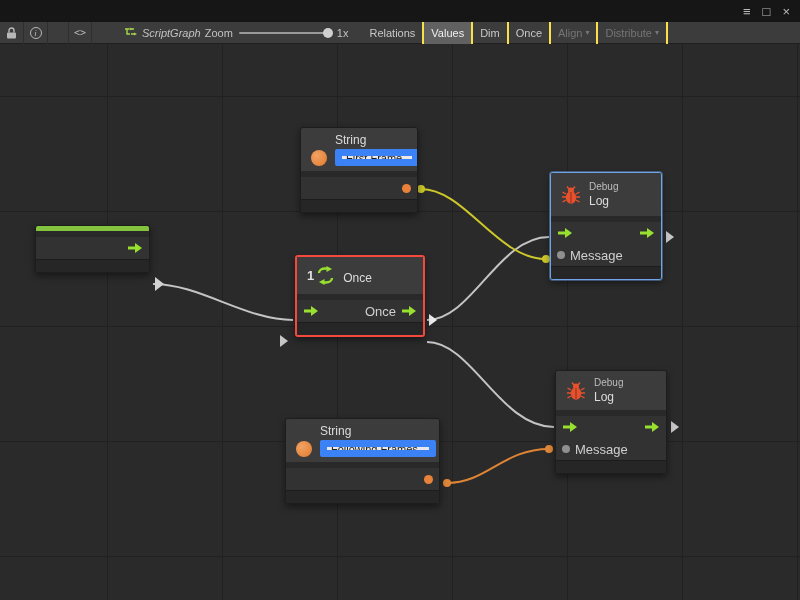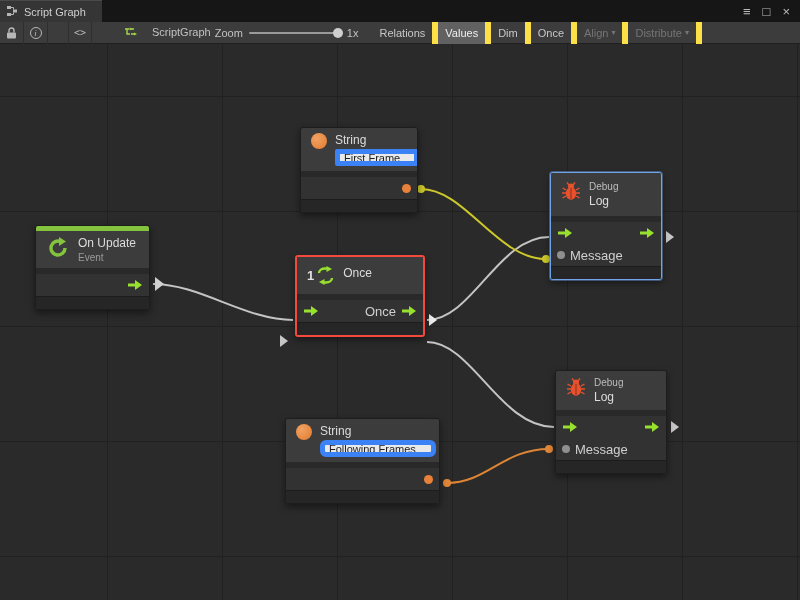--- a/index.html
+++ b/index.html
@@ -19,29 +19,29 @@
   
   .toolbar { height:22px; background:#3c3c3c; border-bottom:1px solid #1f1f1f;
              display:flex; align-items:center; font-size:11px; color:#c2c2c2; }
   .tb-iconbox { width:24px; height:22px; display:flex; align-items:center;
                 justify-content:center; border-right:1px solid #2e2e2e; }
   .tb-iconbox.gapped { margin-left:20px; border-left:1px solid #2e2e2e; }
   .info-circle { width:12px; height:12px; border:1px solid #b8b8b8; border-radius:50%;
                  font-size:9px; line-height:10px; text-align:center; color:#b8b8b8;
                  font-family:"Liberation Serif", serif; font-style:italic; }
   .code-glyph { font-family:"DejaVu Sans Mono", monospace; font-size:10px; color:#b8b8b8; }
-  .graph-label { display:flex; align-items:flex-start; gap:15px; margin-left:32px; }
+  .graph-label { display:flex; align-items:center; gap:5px; margin-left:32px;font-style:italic; }
   .zoom-wrap { display:flex; align-items:center; gap:6px; margin-left:4px; }
   .zoom-track { position:relative; width:92px; height:2px; background:#9a9a9a;
                 border-radius:1px; }
   .zoom-knob { position:absolute; right:-2px; top:-4px; width:10px; height:10px;
                border-radius:50%; background:#cfcfcf; }
   .tb-buttons { display:flex; align-items:stretch; margin-left:14px; height:22px; }
   .tb-btn { display:flex; align-items:center; padding:0 7px; color:#c8c8c8;
-            border-right:6px solid #fde047; white-space:nowrap; }
+            border-right:2px solid #fde047; white-space:nowrap; }
   .tb-btn.active { background:#616161; color:#f0f0f0; }
   .tb-btn.disabled { color:#757575; }
   .tb-btn .caret { font-size:8px; margin-left:3px; }
   .tb-right { margin-left:auto; display:flex; height:22px; }
 
   
   .canvas { position:relative; width:800px; height:556px; background:#2a2a2a;
             background-image:
               linear-gradient(#212121 1px, transparent 1px),
               linear-gradient(90deg, #212121 1px, transparent 1px);
@@ -50,58 +50,47 @@
   .wire-white { stroke:#c4c4c4; stroke-width:2; fill:none; }
   .wire-yellow { stroke:#cdc82a; stroke-width:2; fill:none; }
   .wire-orange { stroke:#dd8435; stroke-width:2; fill:none; }
 
   
   .node { position:absolute; z-index:2; background:#323232; border:1px solid #1d1d1d;
           border-radius:3px; box-shadow:0 3px 7px rgba(0,0,0,.45); color:#d4d4d4;
           font-size:12px; overflow:hidden; }
   .node.sel-red { border:2px solid #f5493d; }
   .node.sel-blue { border:1px solid #6fa5e8; box-shadow:0 0 0 1px rgba(111,165,232,.45),0 3px 7px rgba(0,0,0,.45); }
-  .node-header { display:flex; align-items:flex-start; gap:8px; padding:5px 10px;
+  .node-header { display:flex; align-items:flex-end; gap:8px; padding:5px 10px;
                  background:#3c3c3c; }
   .node-col { display:flex; flex-direction:column; gap:2px; }
   .node-title { font-size:12px; color:#dcdcdc; }
   .node-sub { font-size:10px; color:#9a9a9a; }
   .node-cat { font-size:10px; color:#bdbdbd; }
   .node-spacer { height:6px; background:#292929; }
   .node-row { display:flex; align-items:center; height:22px; padding:0 6px;
               background:#323232; font-size:13px; color:#cfcfcf; }
   .node-row .right { margin-left:auto; display:flex; align-items:center; gap:5px; }
   .node-row .left { display:flex; align-items:center; gap:5px; }
   .node-footer { height:13px; background:#262626; border-top:1px solid #1c1c1c; }
-  .field { background:#e9e9e9; color:#1d1d1d; border:5px solid #3b82f6; border-radius:2px;
+  .field { background:#e9e9e9; color:#1d1d1d; border:7px solid #3b82f6; border-radius:2px;
            height:17px; font-size:11px; padding:0 4px; font-family:"Liberation Sans",sans-serif; }
-  .f-sm { width:84px; } .f-lg { width:116px;border-radius:6px; }
+  .f-sm { width:84px; } .f-lg { width:116px; }
   .icon-orange { width:16px; height:16px; border-radius:50%; flex:0 0 auto;
                  background:radial-gradient(circle at 35% 35%, #f2a263, #e07a2e); }
   .dot-orange { width:9px; height:9px; border-radius:50%; background:#e8823b; }
   .dot-gray { width:8px; height:8px; border-radius:50%; background:#8f8f8f; }
   .once-badge { font-size:13px; font-weight:bold; color:#e0e0e0; }
   .once-icongroup { display:flex; align-items:center; gap:2px; }
   .greenstrip { height:5px; background:#84c33d; }
 </style>
 </head>
 <body>
 
 <div class="titlebar">
-  <div class="tab">
-    <span>
-      <svg width="12" height="12" viewBox="0 0 12 12">
-          <rect x="1" y="1" width="4" height="3" fill="#b5b5b5"></rect>
-          <rect x="1" y="8" width="4" height="3" fill="#b5b5b5"></rect>
-          <rect x="7" y="4.5" width="4" height="3" fill="#b5b5b5"></rect>
-          <path d="M5 2.5 H7.5 V4.5 M5 9.5 H7.5 V7.5" stroke="#b5b5b5" fill="none" stroke-width="1"></path>
-        </svg>
-    </span>
-    <span>Script Graph</span>
-  </div>
   <div class="tb-fill"></div>
   <div class="win-controls">
     <span>≡</span>
     <span>□</span>
     <span>×</span>
   </div>
 </div>
 
 <div class="toolbar">
   <div class="tb-iconbox">
@@ -192,32 +181,20 @@
     <div class="node-row">
       <span class="right">
           <span class="dot-orange"></span>
         </span>
     </div>
     <div class="node-footer"></div>
   </div>
 
   <div class="node" style="left:35px; top:181px; width:115px;">
     <div class="greenstrip"></div>
-    <div class="node-header">
-      <span>
-        <svg width="24" height="24" viewBox="0 0 24 24">
-            <path d="M19 12 a7 7 0 1 1 -4-6.3" fill="none" stroke="#84c33d" stroke-width="3.4"></path>
-            <path d="M13 1 L13 10 L20 5.5 Z" fill="#84c33d"></path>
-          </svg>
-      </span>
-      <div class="node-col">
-        <span class="node-title">On Update</span>
-        <span class="node-sub">Event</span>
-      </div>
-    </div>
     <div class="node-spacer"></div>
     <div class="node-row">
       <span class="right">
         <svg width="16" height="10" viewBox="0 0 16 10">
             <path d="M1 5 H8" stroke="#98e02f" stroke-width="3"></path>
             <path d="M8 0 L15 5 L8 10 Z" fill="#98e02f"></path>
           </svg>
       </span>
     </div>
     <div class="node-footer"></div>

